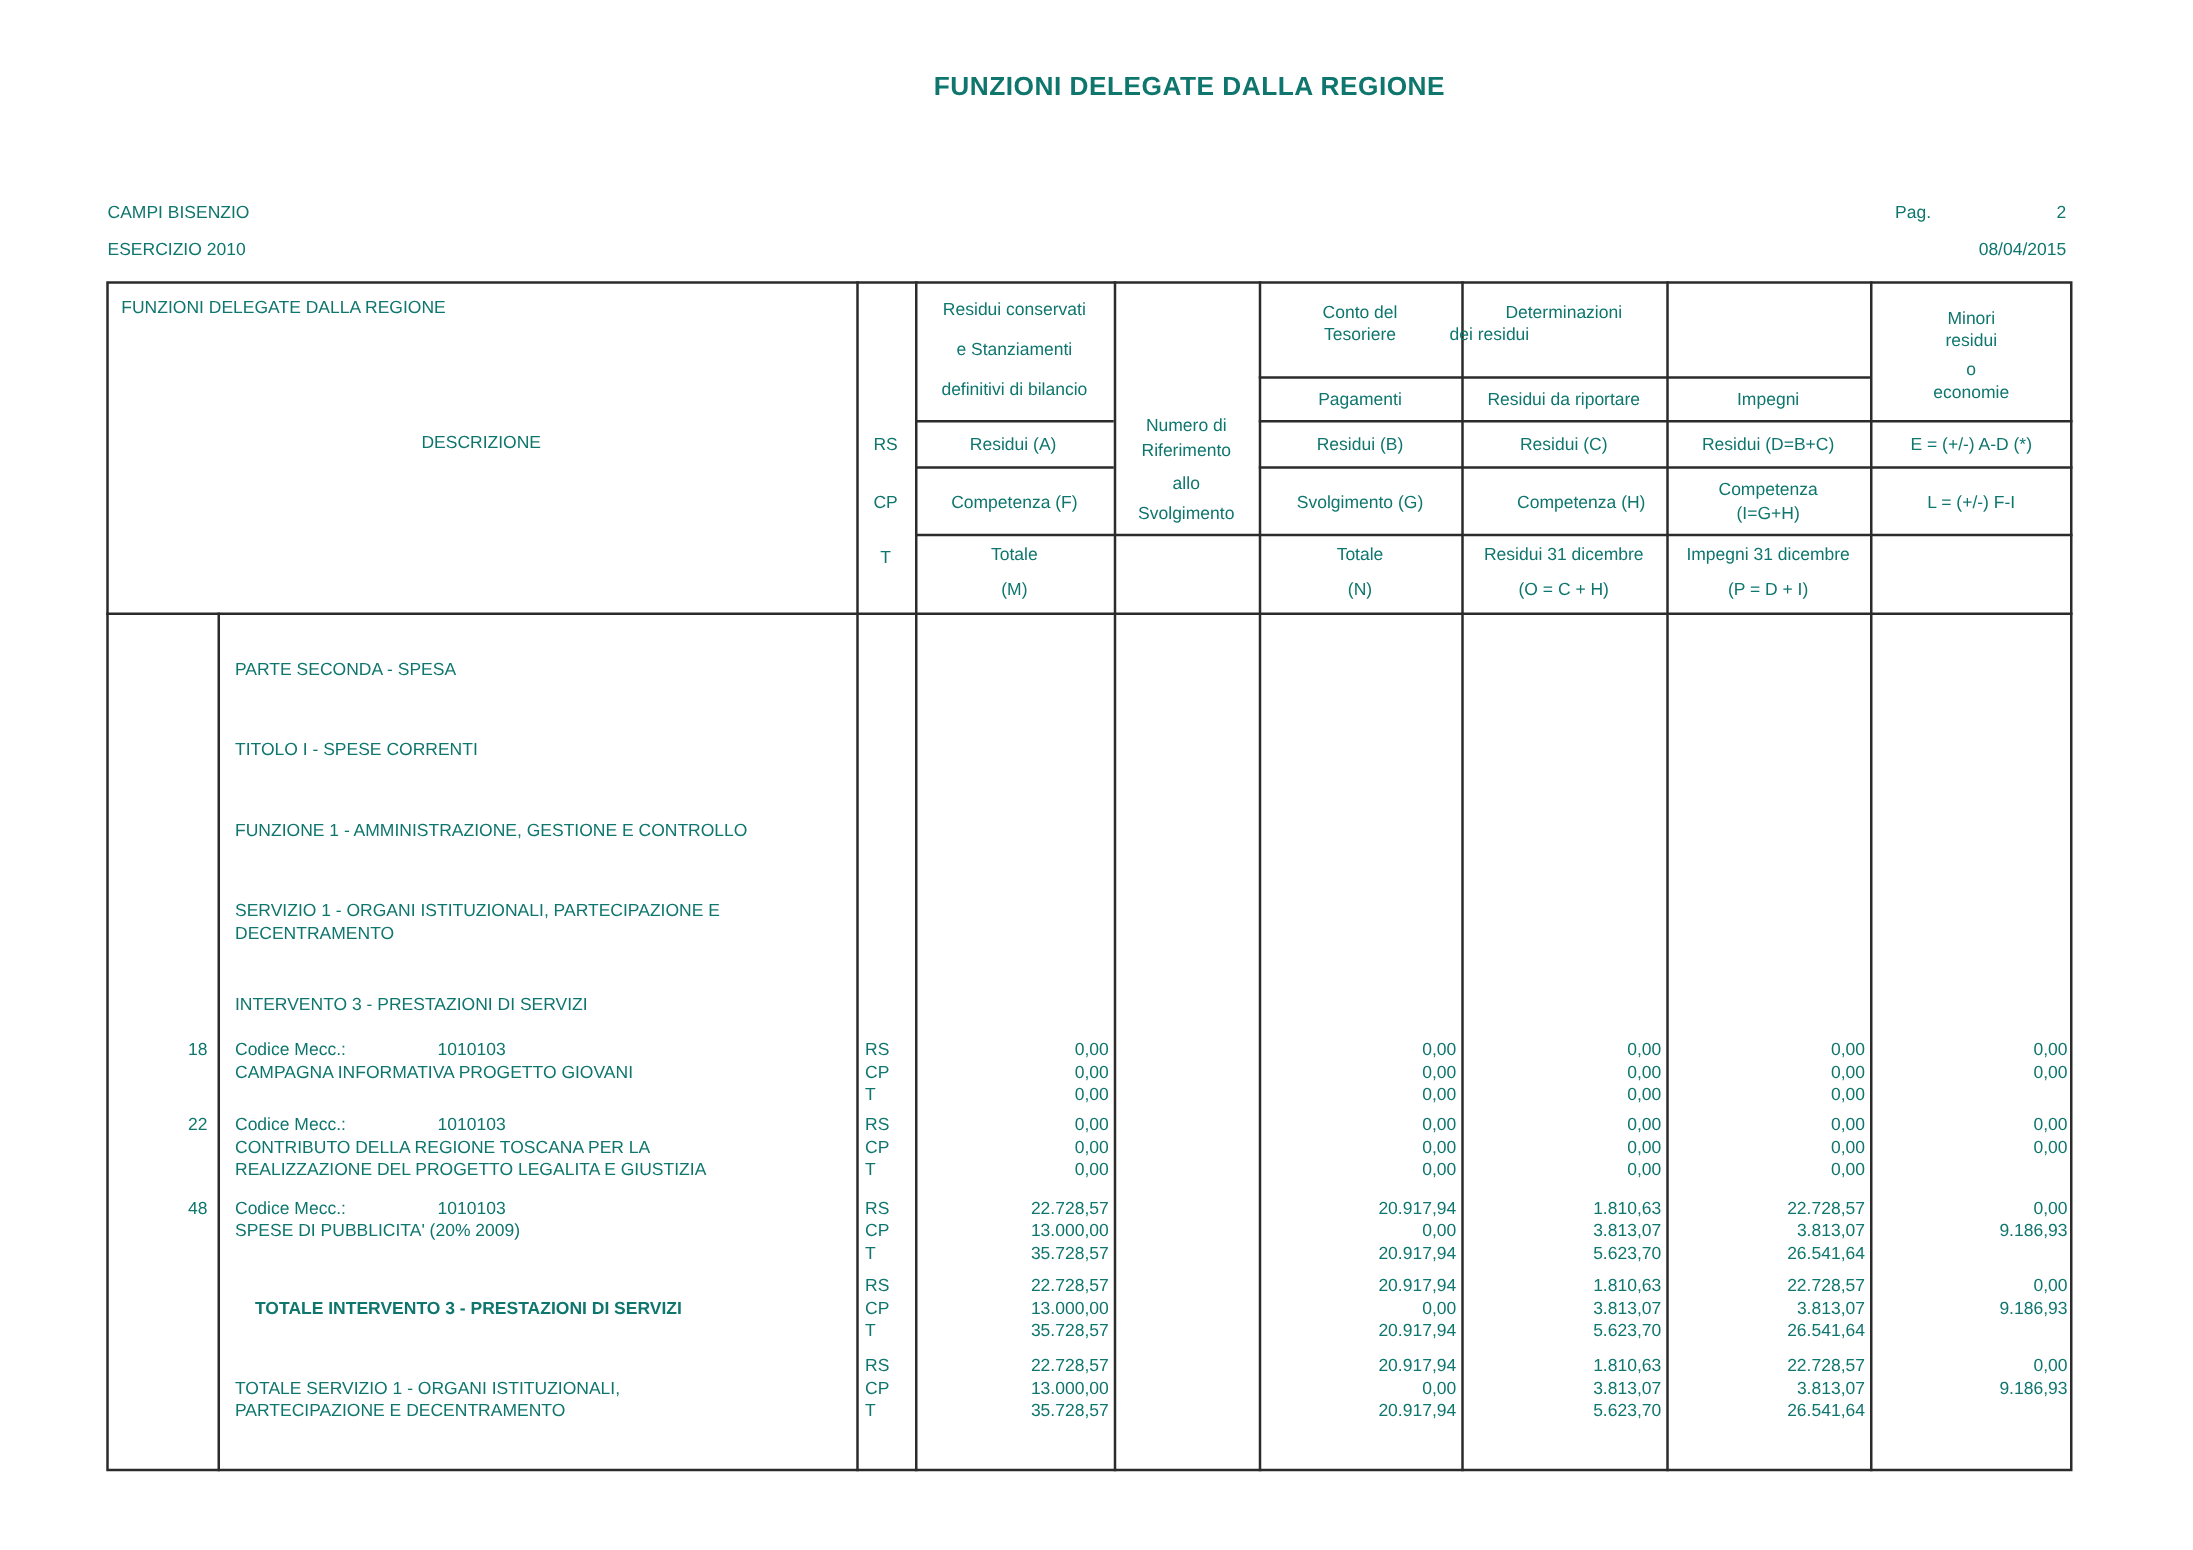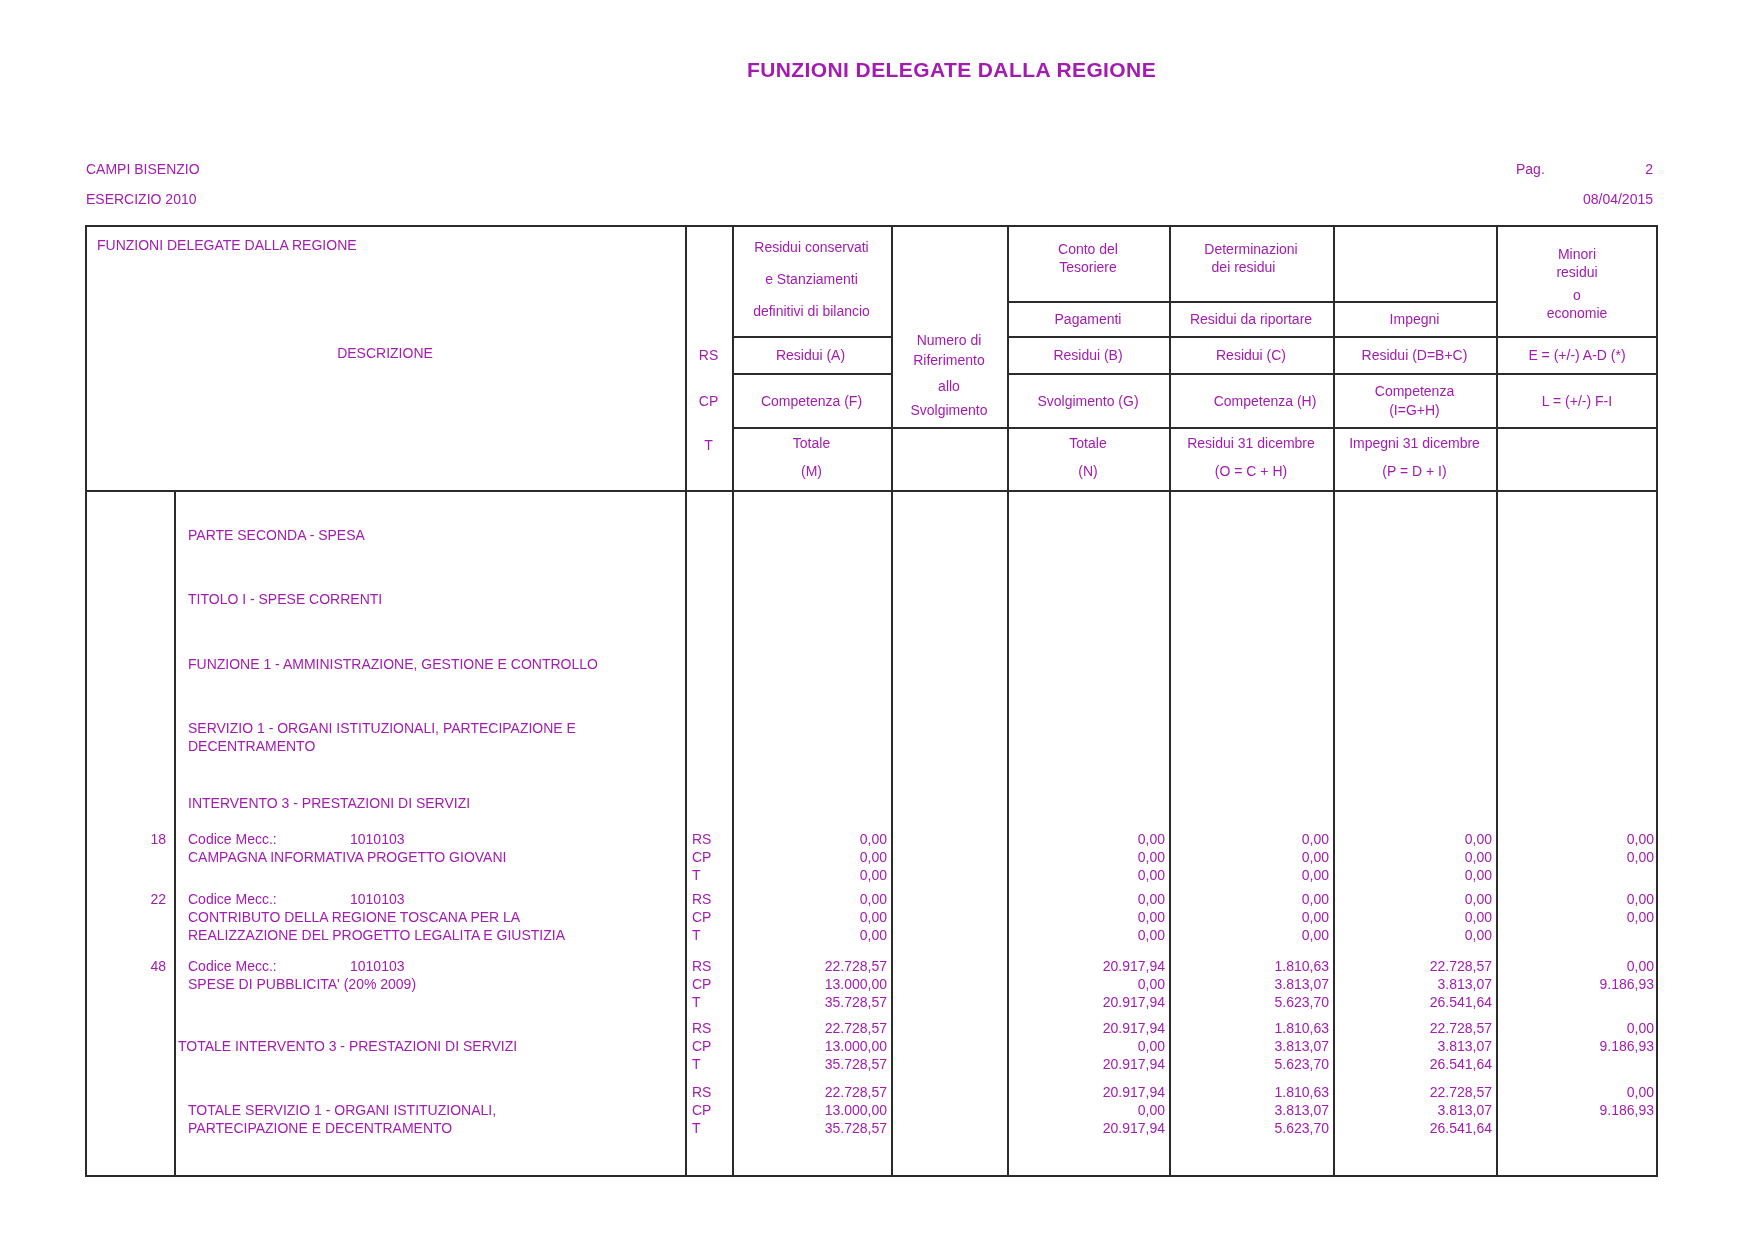--- a/index.html
+++ b/index.html
@@ -1,19 +1,19 @@
 <!DOCTYPE html>
 <html><head>
 <meta charset="utf-8">
 <style>
   * { margin:0; padding:0; box-sizing:border-box; }
   html,body { background:#ffffff; }
   .page {
     position:relative; width:1754px; height:1240px; background:#ffffff;
-    font-family:"Liberation Sans","DejaVu Sans",sans-serif; color:#a21caf;
+    font-family:"Liberation Sans","DejaVu Sans",sans-serif; color:#0f766e;
     overflow:hidden;
   }
   .abs { position:absolute; white-space:nowrap; }
   .t14 { font-size:14px; line-height:18px; }
   .title {
     font-size:21px; font-weight:bold; letter-spacing:0.4px;
   }
   .table-frame {
     position:absolute; left:85px; top:225px; width:1573px; height:952px;
     border:2px solid #2b2b2b;
@@ -67,21 +67,21 @@
   <div class="hc" style="left:732px; top:302px; width:159px;">definitivi di bilancio</div>
 
   <div class="hc" style="left:891px; top:331px; width:116px;">Numero di</div>
   <div class="hc" style="left:891px; top:351px; width:116px;">Riferimento</div>
   <div class="hc" style="left:891px; top:377px; width:116px;">allo</div>
   <div class="hc" style="left:891px; top:401px; width:116px;">Svolgimento</div>
 
   <div class="hc" style="left:1007px; top:240px; width:162px;">Conto del</div>
   <div class="hc" style="left:1007px; top:258px; width:162px;">Tesoriere</div>
   <div class="hc" style="left:1169px; top:240px; width:164px;">Determinazioni</div>
-  <div class="hc" style="left:1158px; top:258px; width:143px;padding-left:28px;">dei residui</div>
+  <div class="hc" style="left:1106px; top:258px; width:143px;padding-left:28px;">dei residui</div>
   <div class="hc" style="left:1496px; top:245px; width:162px;">Minori</div>
   <div class="hc" style="left:1496px; top:263px; width:162px;">residui</div>
   <div class="hc" style="left:1496px; top:286px; width:162px;">o</div>
   <div class="hc" style="left:1496px; top:304px; width:162px;">economie</div>
 
   <div class="hc" style="left:1007px; top:310px; width:162px;">Pagamenti</div>
   <div class="hc" style="left:1169px; top:310px; width:164px;">Residui da riportare</div>
   <div class="hc" style="left:1333px; top:310px; width:163px;">Impegni</div>
 
   <div class="hc" style="left:732px; top:346px; width:157px;">Residui (A)</div>
@@ -171,21 +171,21 @@
       <div class="cell val" style="left: 1010px; top: 975px; width: 155px;">0,00</div>
       <div class="cell val" style="left: 1010px; top: 993px; width: 155px;">20.917,94</div>
       <div class="cell val" style="left: 1174px; top: 957px; width: 155px;">1.810,63</div>
       <div class="cell val" style="left: 1174px; top: 975px; width: 155px;">3.813,07</div>
       <div class="cell val" style="left: 1174px; top: 993px; width: 155px;">5.623,70</div>
       <div class="cell val" style="left: 1337px; top: 957px; width: 155px;">22.728,57</div>
       <div class="cell val" style="left: 1337px; top: 975px; width: 155px;">3.813,07</div>
       <div class="cell val" style="left: 1337px; top: 993px; width: 155px;">26.541,64</div>
       <div class="cell val" style="left: 1499px; top: 957px; width: 155px;">0,00</div>
       <div class="cell val" style="left: 1499px; top: 975px; width: 155px;">9.186,93</div>
-      <div class="cell" style="left: 178px; top: 1037px;">TOTALE INTERVENTO 3 - PRESTAZIONI DI SERVIZI</div>
+      <div class="cell" style="left: 204px; top: 1037px; font-weight: bold;">TOTALE INTERVENTO 3 - PRESTAZIONI DI SERVIZI</div>
       <div class="cell" style="left: 692px; top: 1019px;">RS</div>
       <div class="cell" style="left: 692px; top: 1037px;">CP</div>
       <div class="cell" style="left: 692px; top: 1055px;">T</div>
       <div class="cell val" style="left: 732px; top: 1019px; width: 155px;">22.728,57</div>
       <div class="cell val" style="left: 732px; top: 1037px; width: 155px;">13.000,00</div>
       <div class="cell val" style="left: 732px; top: 1055px; width: 155px;">35.728,57</div>
       <div class="cell val" style="left: 1010px; top: 1019px; width: 155px;">20.917,94</div>
       <div class="cell val" style="left: 1010px; top: 1037px; width: 155px;">0,00</div>
       <div class="cell val" style="left: 1010px; top: 1055px; width: 155px;">20.917,94</div>
       <div class="cell val" style="left: 1174px; top: 1019px; width: 155px;">1.810,63</div>

